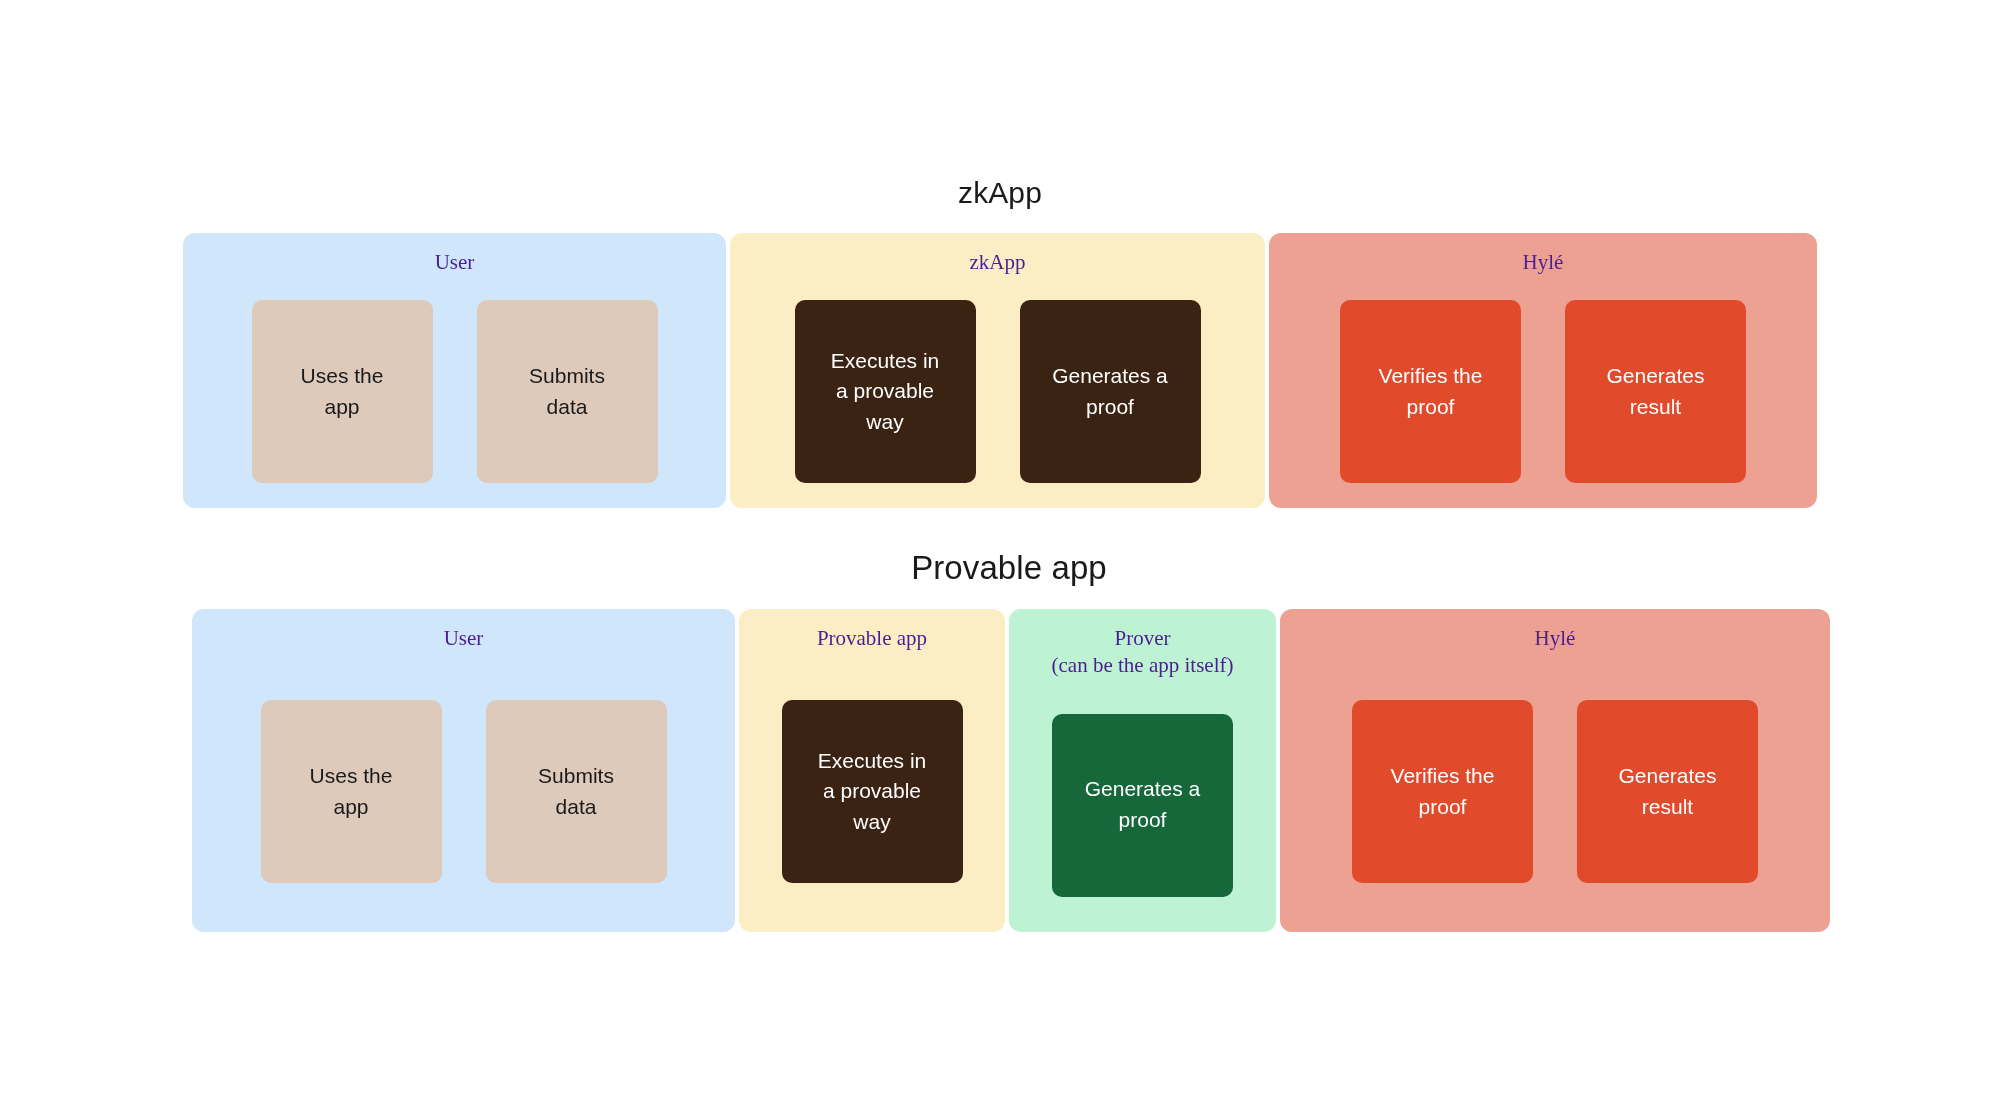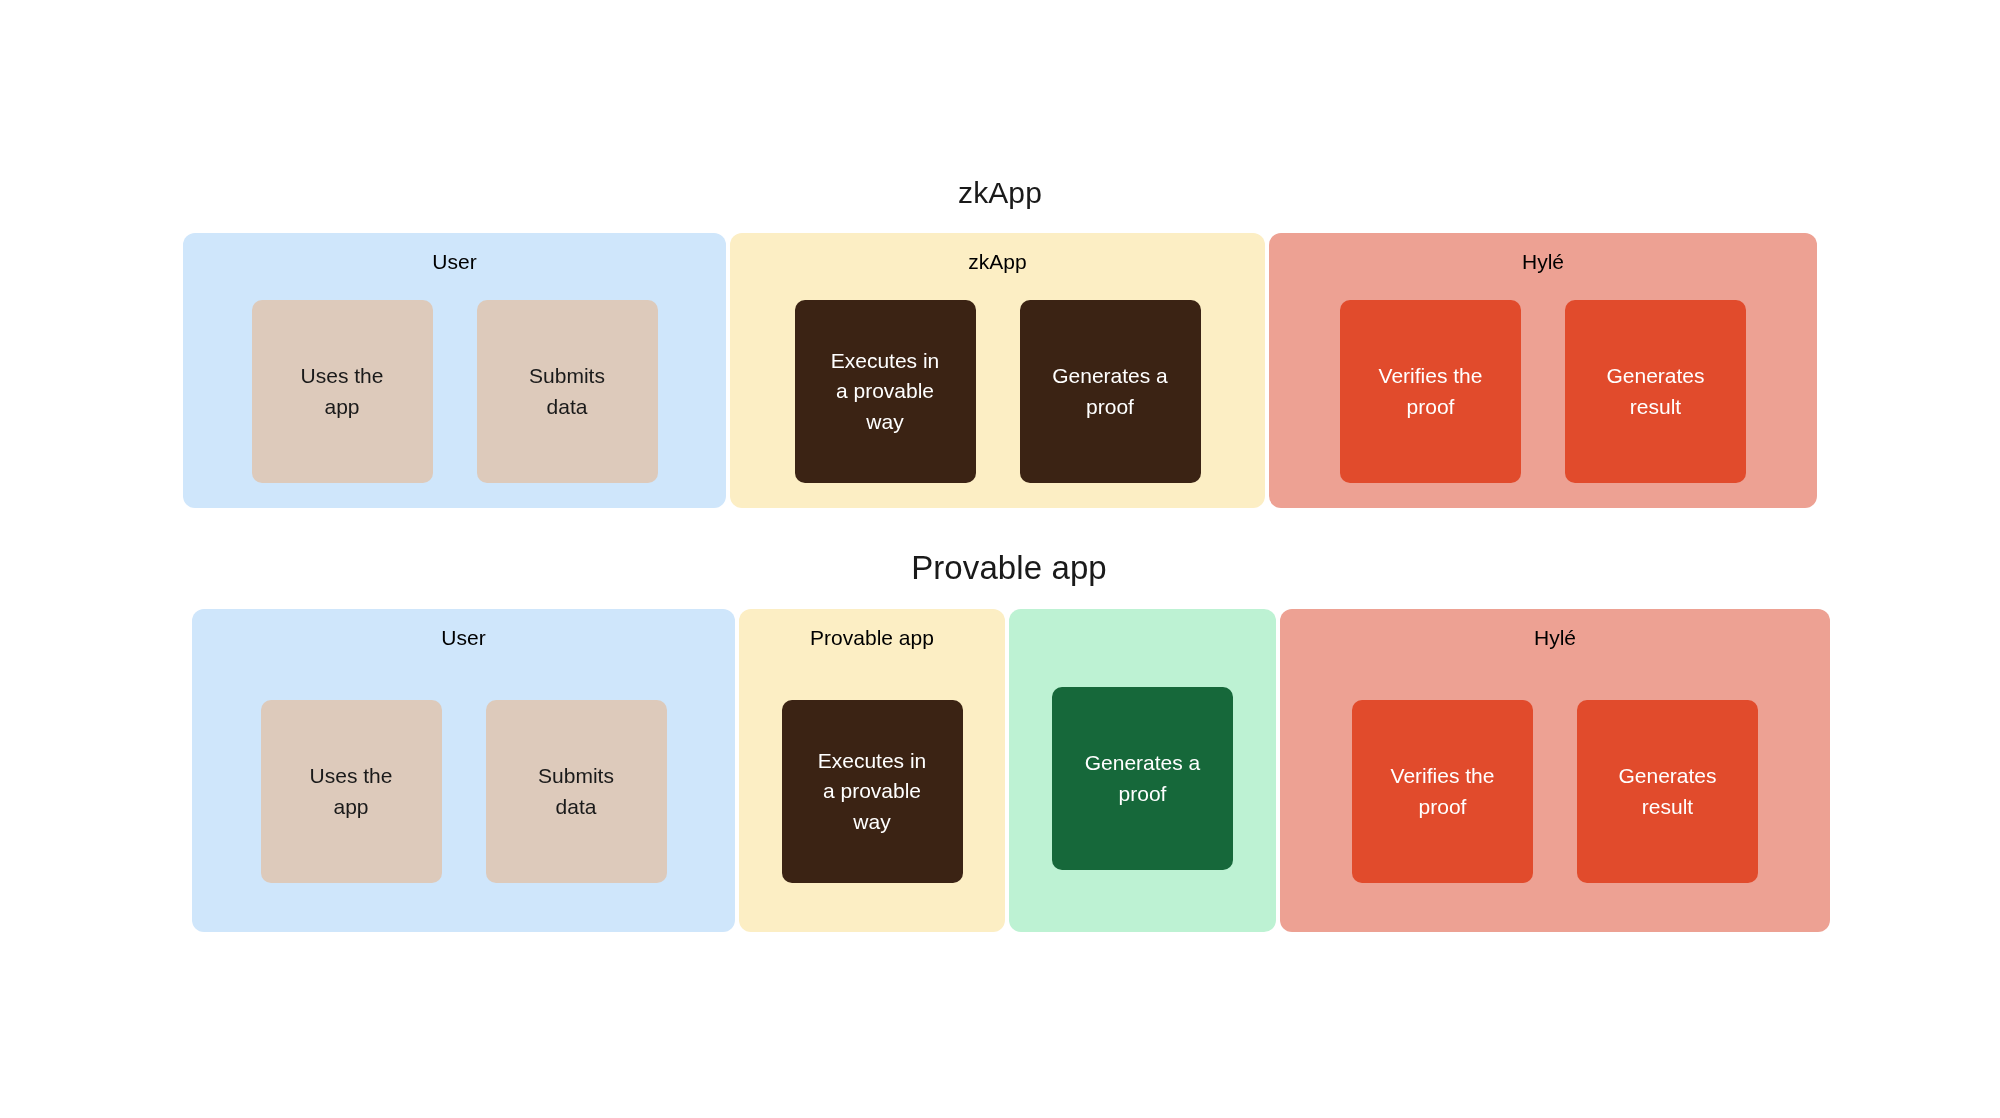--- a/index.html
+++ b/index.html
@@ -61,24 +61,25 @@
     padding: 16px 0 0 0;
     display: flex;
     flex-direction: column;
     align-items: center;
   }
 
   .lane-label {
     font-size: 21px;
     font-weight: 400;
     line-height: 1.27;
-    color: #000000;
+    color: #4c1d95;
     text-align: center;
     white-space: pre-line;
     padding: 0 8px;
+    font-family: Liberation Serif, serif;
   }
 
   .cards {
     flex: 1;
     display: flex;
     align-items: center;
     justify-content: center;
     gap: 44px;
     width: 100%;
   }
@@ -179,20 +180,22 @@
       <div class="lane lane-provable-2" style="background-color: rgb(252, 238, 196);">
         <div class="lane-label">Provable app</div>
         <div class="cards">
           <div class="card" style="background-color: rgb(59, 35, 20); color: rgb(255, 255, 255);">Executes in
 a provable
 way</div>
         </div>
       </div>
 
       <div class="lane lane-prover-2" style="background-color: rgb(189, 242, 211);">
+        <div class="lane-label">Prover
+(can be the app itself)</div>
         <div class="cards">
           <div class="card" style="background-color: rgb(22, 104, 58); color: rgb(255, 255, 255);">Generates a
 proof</div>
         </div>
       </div>
 
       <div class="lane lane-hyle-2" style="background-color: rgb(237, 161, 147);">
         <div class="lane-label">Hylé</div>
         <div class="cards">
           <div class="card" style="background-color: rgb(225, 75, 44); color: rgb(255, 255, 255);">Verifies the

